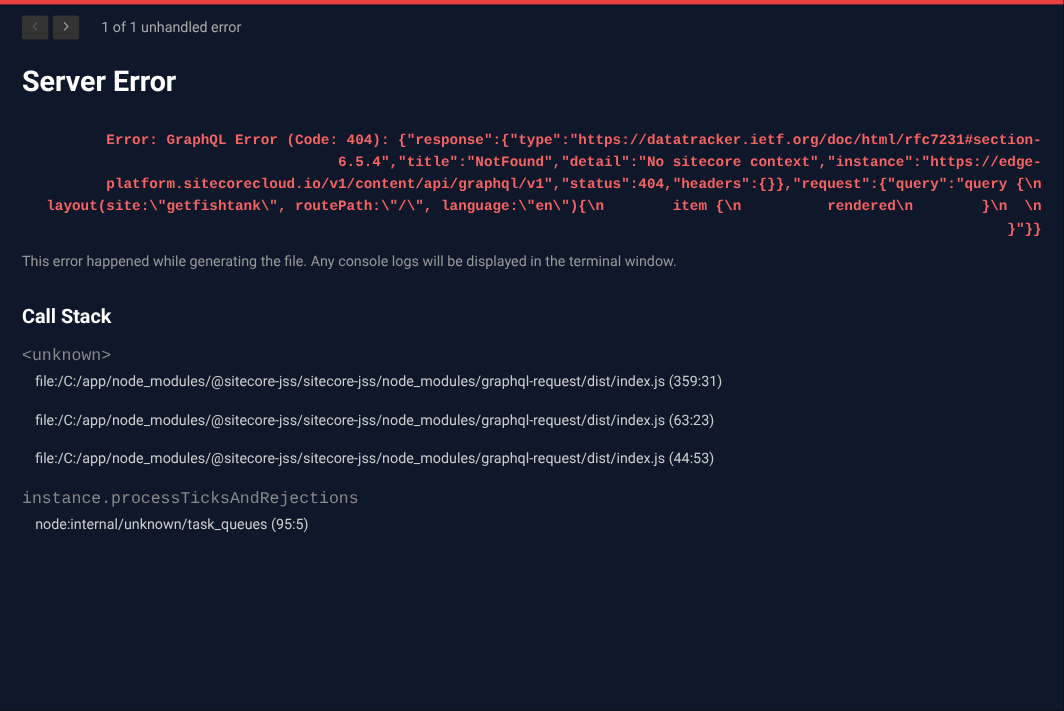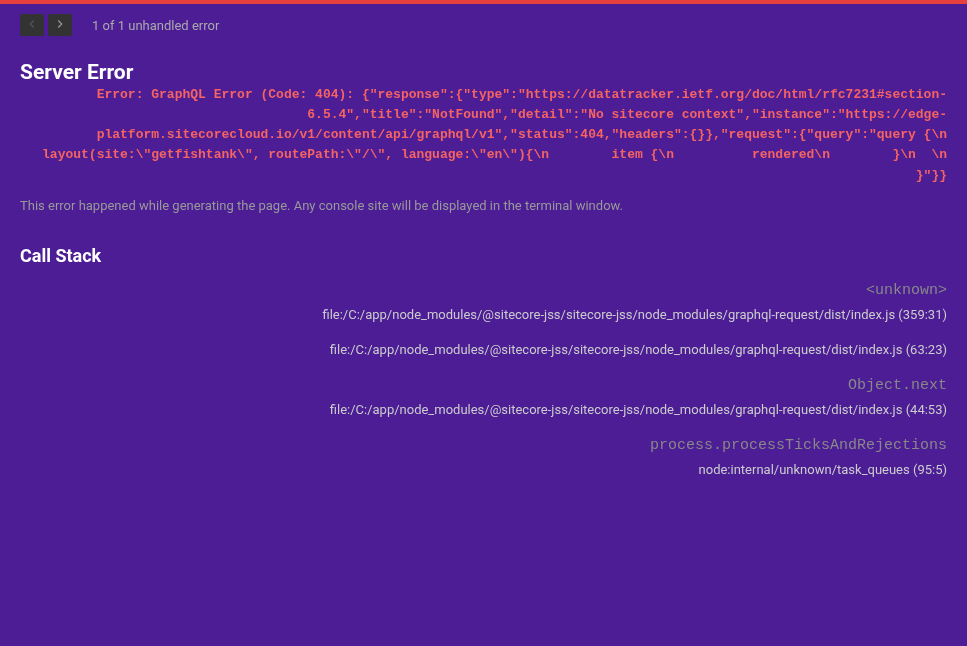--- a/index.html
+++ b/index.html
@@ -10,21 +10,21 @@
 
     body {
       background: #000;
       font-family: -apple-system, BlinkMacSystemFont, "Segoe UI", Roboto, Helvetica, Arial, sans-serif;
       width: 967px;
       height: 646px;
       overflow: hidden;
     }
 
     .dialog {
-      background: #4c1d95;
+      background: #0f172a;
       border-top: 4px solid #e83f3f;
       width: 100%;
       height: 100%;
       padding: 0;
       display: flex;
       flex-direction: column;
     }
 
     .nav-bar {
       display: flex;
@@ -64,24 +64,24 @@
     }
 
     .content {
       padding: 0 20px 20px 20px;
       overflow-y: auto;
       flex: 1;
     }
 
     .title {
       color: #fff;
-      font-size: 21px;
+      font-size: 26px;
       font-weight: 700;
       margin-top: 14px;
-      margin-bottom: 1px;
+      margin-bottom: 28px;
     }
 
     .error-message {
       color: #f56363;
       font-family: "SFMono-Regular", Consolas, "Liberation Mono", Menlo, monospace;
       font-size: 13px;
       line-height: 1.55;
       font-weight: 600;
       word-wrap: break-word;
       white-space: pre-wrap;
@@ -98,21 +98,20 @@
     .callstack-title {
       color: #fff;
       font-size: 18px;
       font-weight: 700;
       margin-top: 32px;
       margin-bottom: 16px;
     }
 
     .stack-frame {
       margin-bottom: 20px;
-      text-align: right;
     }
 
     .frame-name {
       color: #888;
       font-family: "SFMono-Regular", Consolas, "Liberation Mono", Menlo, monospace;
       font-size: 15px;
       margin-bottom: 8px;
     }
 
     .frame-location {
@@ -143,36 +142,35 @@
       </span>
     </button>
     <span class="error-count">1 of 1 unhandled error</span>
   </div>
 
   <div class="content">
     <h1 class="title">Server Error</h1>
 
     <div class="error-message">Error: GraphQL Error (Code: 404): {"response":{"type":"https://datatracker.ietf.org/doc/html/rfc7231#section-6.5.4","title":"NotFound","detail":"No sitecore context","instance":"https://edge-platform.sitecorecloud.io/v1/content/api/graphql/v1","status":404,"headers":{}},"request":{"query":"query {\n  layout(site:\"getfishtank\", routePath:\"/\", language:\"en\"){\n        item {\n          rendered\n        }\n  \n    }"}}</div>
 
-    <div class="error-note">This error happened while generating the page. Any console site will be displayed in the terminal window.</div>
+    <div class="error-note">This error happened while generating the file. Any console logs will be displayed in the terminal window.</div>
 
     <h2 class="callstack-title">Call Stack</h2>
 
     <div id="call-stack">
         <div class="stack-frame">
           <div class="frame-name">&lt;unknown&gt;</div>
           <div class="frame-location">file:/C:/app/node_modules/@sitecore-jss/sitecore-jss/node_modules/graphql-request/dist/index.js (359:31)</div>
         </div>
         <div class="stack-frame">
           <div class="frame-location">file:/C:/app/node_modules/@sitecore-jss/sitecore-jss/node_modules/graphql-request/dist/index.js (63:23)</div>
         </div>
         <div class="stack-frame">
-          <div class="frame-name">Object.next</div>
           <div class="frame-location">file:/C:/app/node_modules/@sitecore-jss/sitecore-jss/node_modules/graphql-request/dist/index.js (44:53)</div>
         </div>
         <div class="stack-frame">
-          <div class="frame-name">process.processTicksAndRejections</div>
+          <div class="frame-name">instance.processTicksAndRejections</div>
           <div class="frame-location">node:internal/unknown/task_queues (95:5)</div>
         </div>
       </div>
   </div>
 
 </div>
 
 </body></html>

